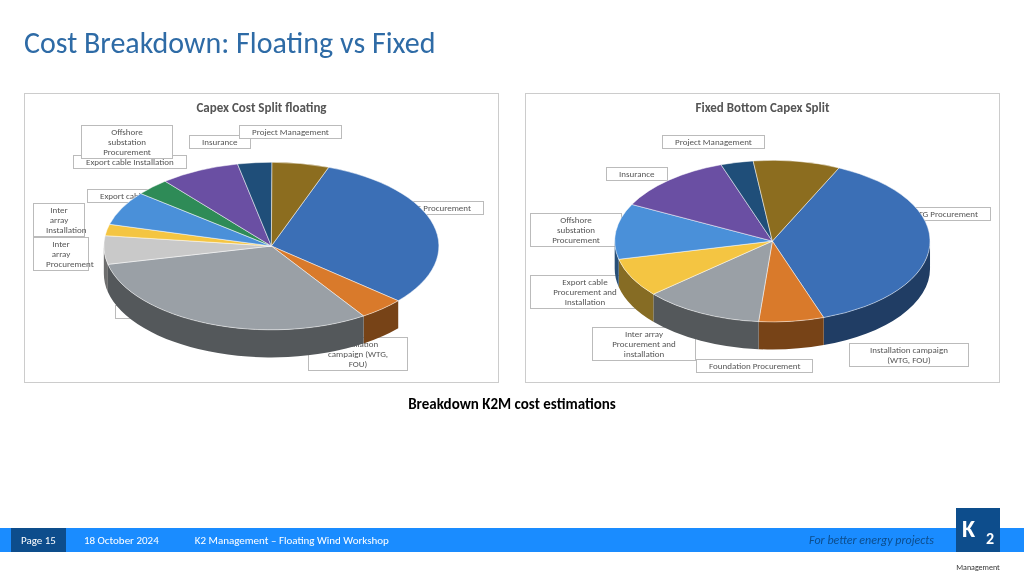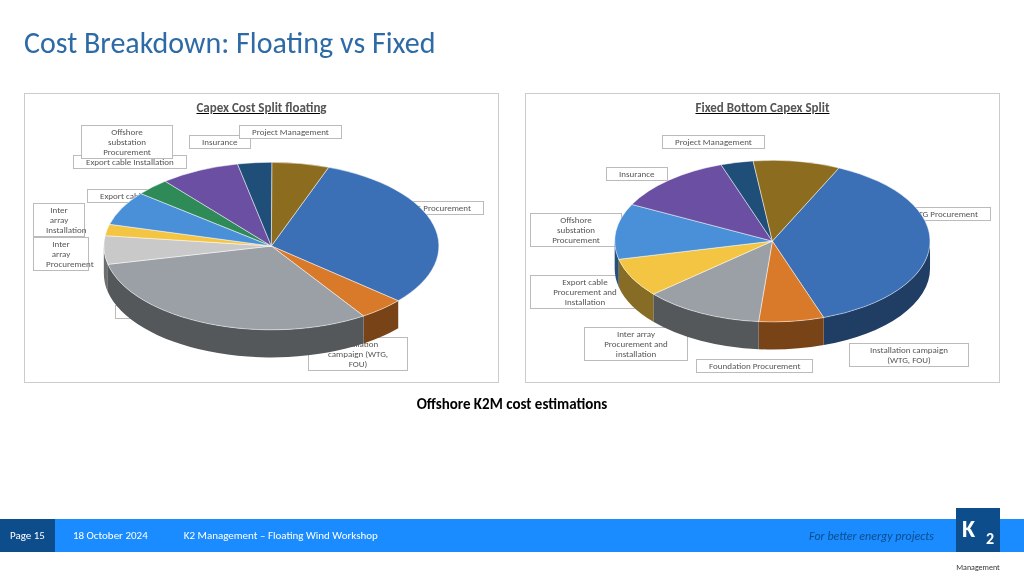--- a/index.html
+++ b/index.html
@@ -1,25 +1,25 @@
 <!DOCTYPE html>
 <html><head>
 <meta charset="utf-8">
 <style>
   * { box-sizing: border-box; margin: 0; padding: 0; }
   body { width: 1024px; height: 576px; font-family: Calibri, Arial, sans-serif; background: #fff; position: relative; overflow: hidden; }
   .title { color: #2E6BA6; font-size: 30px; font-weight: 400; padding: 24px 0 0 24px; }
   .charts-row { display: flex; gap: 26px; padding: 32px 24px 0 24px; }
-  .chart-box { flex: 1; border: 1px solid #ccc; background: #fff; position: relative; height: 290px; text-decoration: underline; }
+  .chart-box { flex: 1; border: 1px solid #ccc; background: #fff; position: relative; height: 290px; }
   .chart-title { text-align: center; color: #555; font-size: 13px; font-weight: 600; padding: 6px 0 2px 0; }
   .chart-body { position: relative; width: 100%; height: calc(100% - 24px); }
   svg.pie { position: absolute; }
   .lbl { position: absolute; background: #fff; border: 1px solid #bbb; font-size: 9px; color: #555; padding: 1px 12px; white-space: nowrap; line-height: 1.1; text-align: center; }
   .caption { text-align: center; font-weight: 700; font-size: 15px; color: #000; padding-top: 12px; }
-  .footer { position: absolute; left: 0; bottom: 24px; width: 100%; height: 33px; background: #1a8cff; color: #fff; font-size: 11px; display: flex; align-items: center; }
+  .footer { position: absolute; left: 0; bottom: 24px; width: 100%; height: 24px; background: #1a8cff; color: #fff; font-size: 11px; display: flex; align-items: center; padding-left: 11px; }
   .footer .pg { background: #0d4d8c; padding: 0 10px; height: 100%; display: flex; align-items: center; }
   .footer .dt { padding: 0 18px; }
   .footer .ft { padding: 0 18px; }
   .footer .tag { margin-left: auto; color: #0d4d8c; font-style: italic; padding-right: 90px; font-size: 12px; }
   .subfooter { position: absolute; left: 0; bottom: 0; width: 100%; height: 24px; background: #fff; }
   .logo { position: absolute; right: 18px; bottom: 4px; width: 56px; text-align: center; }
   .logo .sq { width: 44px; height: 44px; background: #0d4d8c; margin: 0 auto; position: relative; }
   .logo .sq::before { content: "K"; position: absolute; color: #fff; font-size: 24px; font-weight: 700; left: 6px; top: 6px; }
   .logo .sq::after { content: "2"; position: absolute; color: #fff; font-size: 16px; font-weight: 700; right: 6px; bottom: 4px; }
   .logo .mg { font-size: 8px; color: #333; margin-top: 10px; }
@@ -66,21 +66,21 @@
       </div>
   </div>
 
   <div class="chart-box">
     <div class="chart-title">Fixed Bottom Capex Split</div>
     <div class="chart-body" id="chart-right-body">
       <div class="lbl" style="right:8px; top:90px;">WTG Procurement</div>
       <div class="lbl" style="right:30px; bottom:14px; white-space:normal; width:120px;">Installation campaign (WTG,
 FOU)</div>
       <div class="lbl" style="left:170px; bottom:8px;">Foundation Procurement</div>
-      <div class="lbl" style="left:58px; bottom:20px; white-space:normal; width:104px;">Inter array Procurement and
+      <div class="lbl" style="left:66px; bottom:20px; white-space:normal; width:104px;">Inter array Procurement and
 installation</div>
       <div class="lbl" style="left:4px; top:158px; white-space:normal; width:110px;">Export cable Procurement
 and Installation</div>
       <div class="lbl" style="left:4px; top:96px; white-space:normal; width:92px;">Offshore substation
 Procurement</div>
       <div class="lbl" style="left:80px; top:50px;">Insurance</div>
       <div class="lbl" style="left:136px; top:18px;">Project Management</div>
     <svg class="pie" width="100%" height="100%" viewBox="0 0 480 266">
           <path d="M 409.9999992 125.00819999998633 A 160 82 0 0 1 302.0909047131451 202.53252319914395 L 302.0909047131451 230.53252319914395 A 160 82 0 0 0 409.9999992 153.00819999998635 Z" fill="rgb(32,61,100)"></path>
           <path d="M 302.0909047131451 202.53252319914395 A 160 82 0 0 1 236.05508116037475 206.68796524352314 L 236.05508116037475 234.68796524352314 A 160 82 0 0 0 302.0909047131451 230.53252319914395 Z" fill="rgb(119,67,23)"></path>
@@ -94,21 +94,21 @@
           <path d="M 250 125 L 94.10078963436237 143.44598645619695 A 160 82 0 0 1 107.43895612986114 87.77277902135717 Z" fill="#4a90d9" stroke="#fff" stroke-width="0.5"></path>
           <path d="M 250 125 L 107.43895612986114 87.77277902135717 A 160 82 0 0 1 197.90909528685495 47.46747680085602 Z" fill="#6a4fa3" stroke="#fff" stroke-width="0.5"></path>
           <path d="M 250 125 L 197.90909528685495 47.46747680085602 A 160 82 0 0 1 230.50090505517645 43.611215565411584 Z" fill="#1f4e79" stroke="#fff" stroke-width="0.5"></path>
           <path d="M 250 125 L 230.50090505517645 43.611215565411584 A 160 82 0 0 1 317.61892187851197 50.682761462994705 Z" fill="#8c6d1f" stroke="#fff" stroke-width="0.5"></path>
         </svg>
       </div>
   </div>
 
 </div>
 
-<div class="caption">Offshore K2M cost estimations</div>
+<div class="caption">Breakdown K2M cost estimations</div>
 
 <div class="footer">
   <div class="pg">Page 15</div>
   <div class="dt">18 October 2024</div>
   <div class="ft">K2 Management – Floating Wind Workshop</div>
   <div class="tag">For better energy projects</div>
 </div>
 <div class="subfooter"></div>
 <div class="logo">
   <div class="sq"></div>

